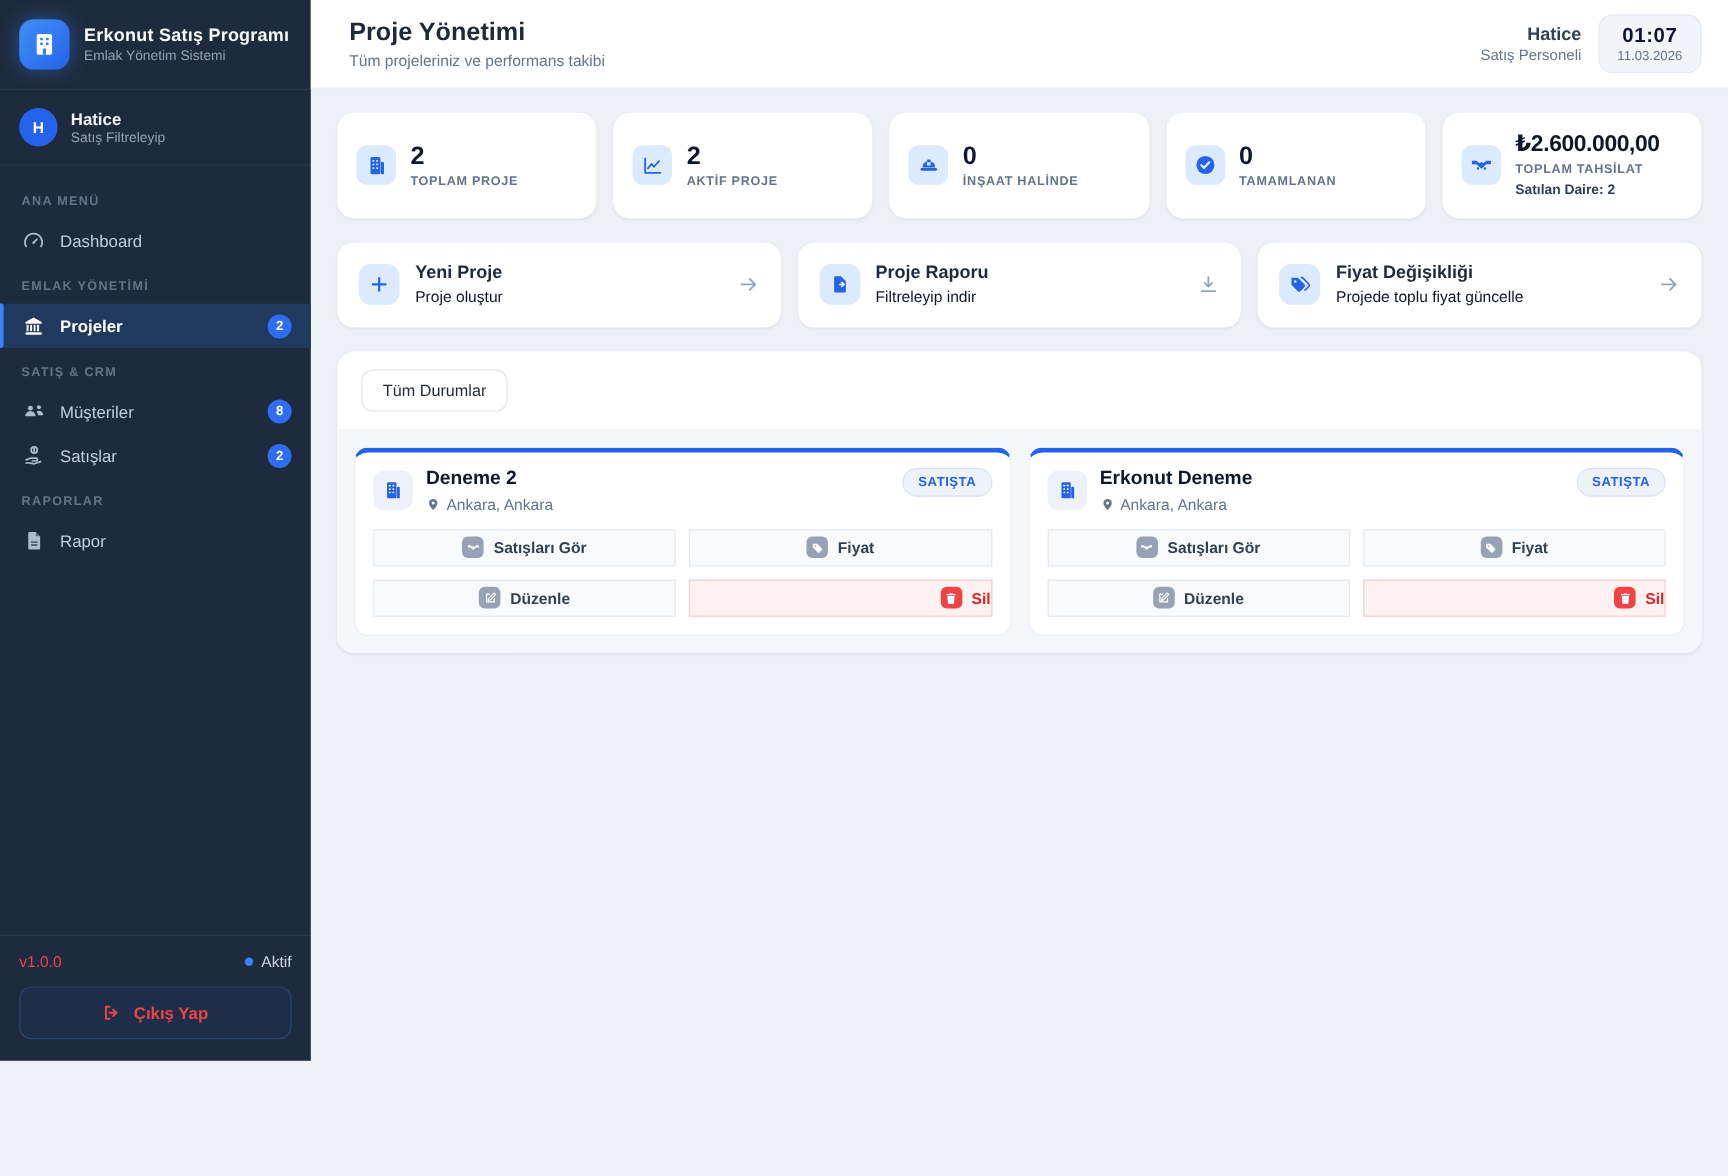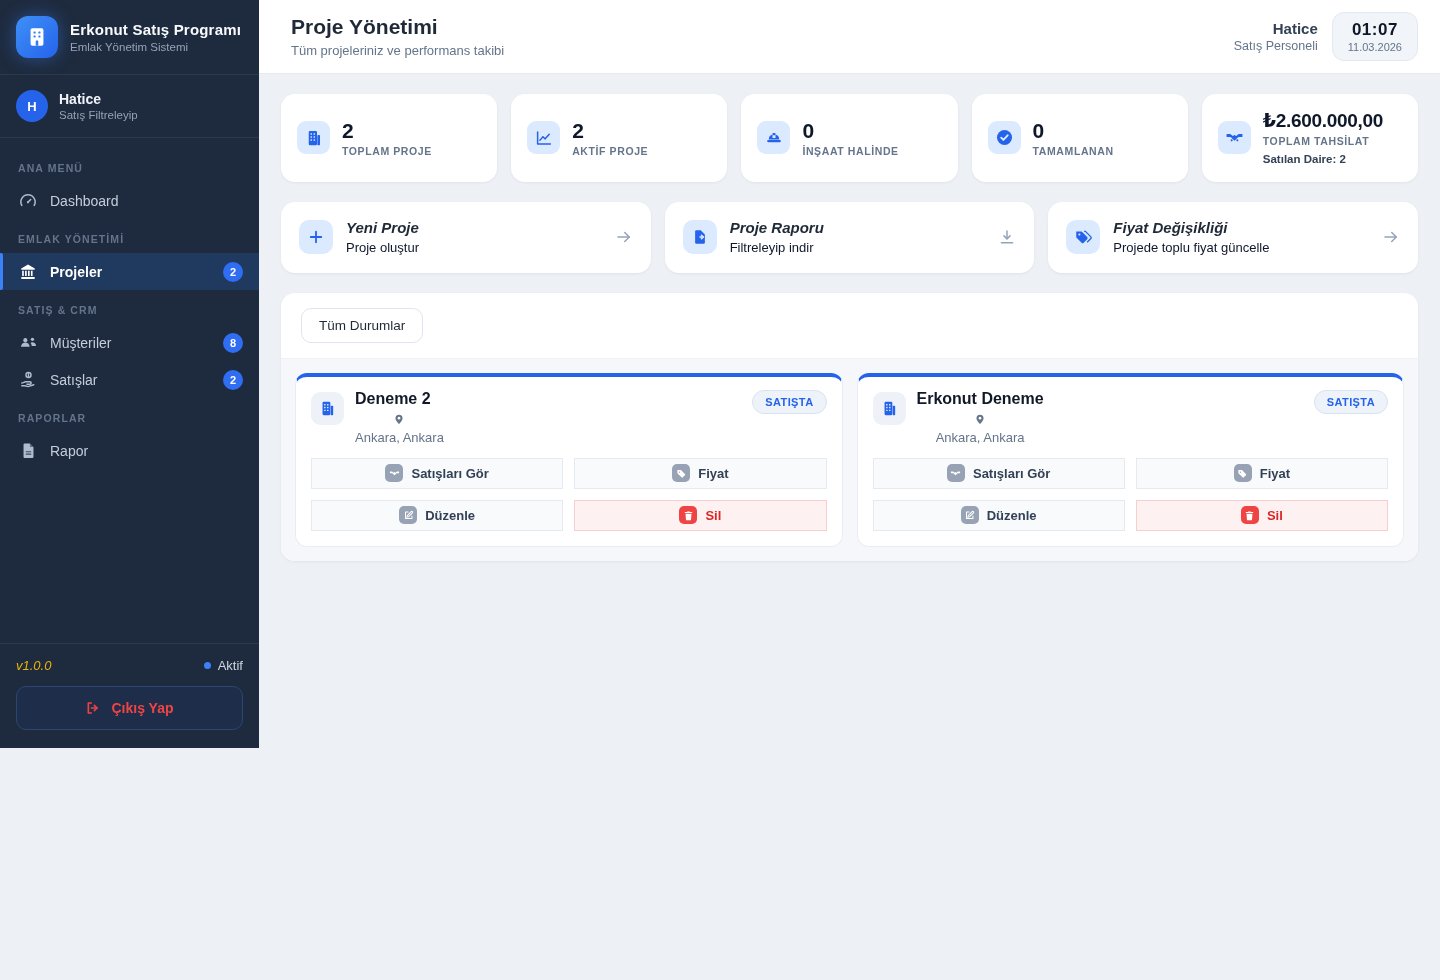--- a/index.html
+++ b/index.html
@@ -1,41 +1,41 @@
 <!DOCTYPE html>
 <html><head>
 <meta charset="utf-8">
 <style>
   * { margin:0; padding:0; box-sizing:border-box; }
   html,body { width:1440px; height:980px; overflow:hidden; }
   body { font-family:"Liberation Sans","DejaVu Sans",sans-serif; background:#edf1f6; display:flex; }
 
   
-  .sidebar { width:259px; min-width:259px; height:748px; background:#1e2a3d; display:flex; flex-direction:column; color:#cbd5e1; }
+  .sidebar { width:259px; min-width:259px; height:884px; background:#1e2a3d; display:flex; flex-direction:column; color:#cbd5e1; }
   .brand { display:flex; align-items:center; gap:12px; padding:16px; border-bottom:1px solid rgba(255,255,255,.07); }
   .brand-tile { width:42px; height:42px; border-radius:12px; background:linear-gradient(135deg,#3e90f7,#2563eb); display:flex; align-items:center; justify-content:center; box-shadow:0 0 18px rgba(59,130,246,.45); color:#ffffff; --tile:#2e7ef5; }
   .brand-name { font-size:15px; font-weight:bold; color:#f8fafc; letter-spacing:.2px; }
   .brand-sub { font-size:11.5px; color:#94a3b8; margin-top:3px; }
   .userrow { display:flex; align-items:center; gap:11px; padding:15px 16px; border-bottom:1px solid rgba(255,255,255,.07); }
   .avatar { width:32px; height:32px; border-radius:50%; background:#2563eb; color:#fff; font-size:13px; font-weight:bold; display:flex; align-items:center; justify-content:center; }
   .user-name { font-size:14px; font-weight:bold; color:#f1f5f9; }
   .user-role { font-size:11.5px; color:#94a3b8; margin-top:2px; }
   nav { padding:10px 0 0 0; flex:1; }
   .nav-section-label { font-size:10.5px; font-weight:bold; letter-spacing:1.1px; color:#64748b; text-transform:uppercase; padding:14px 18px 8px; }
   .nav-item { position:relative; display:flex; align-items:center; gap:12px; height:37px; padding:0 16px 0 18px; cursor:pointer; color:#c3cedd; }
   .nav-item .nav-ic { width:20px; display:flex; justify-content:center; color:#aebccf; }
   .nav-label { font-size:14px; flex:1; }
   .nav-item.active { background:#20395e; color:#ffffff; }
   .nav-item.active .nav-ic { color:#ffffff; }
   .nav-item.active .nav-label { font-weight:bold; }
   .nav-accent { position:absolute; left:0; top:0; bottom:0; width:3px; background:#3b82f6; border-radius:0 2px 2px 0; }
   .nav-badge { min-width:20px; height:20px; padding:0 6px; background:#2f6df2; color:#fff; border-radius:999px; font-size:11px; font-weight:bold; display:flex; align-items:center; justify-content:center; }
   .side-foot { border-top:1px solid rgba(255,255,255,.07); padding:14px 16px 18px; }
   .vrow { display:flex; align-items:center; justify-content:space-between; margin-bottom:13px; }
-  .version { font-size:13px; color:#eab308;font-style:italic; }
+  .version { font-size:13px; color:#ef4444; }
   .aktif { display:flex; align-items:center; gap:7px; font-size:13px; color:#cbd5e1; }
   .dot { width:7px; height:7px; border-radius:50%; background:#3b82f6; }
   .logout-btn { width:100%; height:44px; background:rgba(37,99,235,.08); border:1px solid #2c4671; border-radius:10px; display:flex; align-items:center; justify-content:center; gap:10px; color:#ef4444; font-size:14px; font-weight:bold; cursor:pointer; font-family:inherit; }
 
   
   .main { flex:1; display:flex; flex-direction:column; }
   .topbar { height:74px; background:#ffffff; border-bottom:1px solid #e7ebf1; display:flex; align-items:center; justify-content:space-between; padding:0 22px 0 32px; }
   .page-title { font-size:21px; font-weight:bold; color:#1f2937; }
   .page-sub { font-size:13px; color:#64748b; margin-top:4px; }
   .topbar-right { display:flex; align-items:center; gap:14px; }
@@ -54,45 +54,45 @@
   .stat-tile { width:33px; height:33px; min-width:33px; border-radius:9px; background:#dbeafe; color:#2563eb; display:flex; align-items:center; justify-content:center; --tile:#dbeafe; }
   .stat-value { font-size:21px; font-weight:bold; color:#0f172a; line-height:1.1; }
   .stat-value.money { font-size:19px; letter-spacing:-.3px; }
   .stat-label { font-size:10.5px; font-weight:bold; letter-spacing:.6px; color:#64748b; margin-top:3px; text-transform:uppercase; }
   .stat-sub { font-size:11.5px; font-weight:bold; color:#334155; margin-top:6px; }
 
   
   .actions { display:grid; grid-template-columns:repeat(3,1fr); gap:14px; margin-bottom:20px; }
   .action-card { background:#fff; border-radius:14px; box-shadow:0 1px 3px rgba(15,23,42,.06); display:flex; align-items:center; gap:13px; padding:0 18px; height:71px; cursor:pointer; }
   .action-tile { width:34px; height:34px; min-width:34px; border-radius:10px; background:#dbeafe; color:#2563eb; display:flex; align-items:center; justify-content:center; }
-  .action-title { font-size:15px; font-weight:bold; color:#1f2937;font-style:italic; }
+  .action-title { font-size:15px; font-weight:bold; color:#1f2937; }
   .action-sub { font-size:13px; color:#0f172a; margin-top:4px; }
   .action-body { flex:1; }
   .action-arrow { color:#94a3b8; display:flex; }
 
   
   .portfolio { background:#fff; border-radius:14px; box-shadow:0 1px 3px rgba(15,23,42,.06); overflow:hidden; }
   .pf-head { display:flex; align-items:center; justify-content:space-between; padding:15px 20px; border-bottom:1px solid #eef1f5; }
   .pf-title-row { display:flex; align-items:center; gap:9px; }
   .pf-ic { color:#2563eb; display:flex; --tile:#ffffff; }
   .pf-title { font-size:17px; font-weight:bold; color:#1f2937; }
   .pf-sub { font-size:12.5px; color:#64748b; margin-top:5px; }
   .pf-filter { background:#fff; border:1px solid #dfe5ee; border-radius:10px; padding:9px 17px; font-size:13.5px; color:#1f2937; cursor:pointer; font-family:inherit; }
   .pf-body { background:#f5f7fa; padding:14px; display:grid; grid-template-columns:1fr 1fr; gap:14px; }
 
   .proj-card { background:#fff; border:1px solid #e9edf3; border-top:4px solid #2563eb; border-radius:12px; padding:13px 15px 15px; }
   .proj-head { display:flex; align-items:flex-start; gap:11px; }
   .proj-tile { width:33px; height:33px; min-width:33px; border-radius:9px; background:#eef2f8; color:#2563eb; display:flex; align-items:center; justify-content:center; margin-top:2px; --tile:#eef2f8; }
   .proj-name { font-size:16px; font-weight:bold; color:#111827; }
-  .proj-loc { display:flex; align-items:center; gap:5px; margin-top:5px; color:#64748b; font-size:13px;flex-direction:column; }
+  .proj-loc { display:flex; align-items:center; gap:5px; margin-top:5px; color:#64748b; font-size:13px; }
   .proj-badge { margin-left:auto; background:#eef2f9; border:1px solid #d9e2f2; color:#2563eb; font-size:11px; font-weight:bold; letter-spacing:.4px; padding:5px 12px; border-radius:999px; }
   .proj-btns { display:grid; grid-template-columns:1fr 1fr; gap:11px; margin-top:13px; }
   .pbtn { height:31px; background:#f8fafc; border:1px solid #e5eaf1; border-radius:0; display:flex; align-items:center; justify-content:center; gap:8px; font-size:13px; font-weight:bold; color:#334155; cursor:pointer; font-family:inherit; }
   .mini-tile { width:18px; height:18px; border-radius:5px; background:#97a2b4; color:#fff; display:flex; align-items:center; justify-content:center; }
-  .pbtn.danger { background:#fdf1f1; border-color:#f6cfcf; color:#dc2626; }
+  .pbtn.danger { background:#fdf1f1; border-color:#f6cfcf; color:#dc2626;justify-content:flex-end; }
   .pbtn.danger .mini-tile { background:#ef4444; }
 
   svg { display:block; }
 </style>
 </head>
 <body>
 
 <aside class="sidebar">
   <div class="brand">
     <div class="brand-tile">

